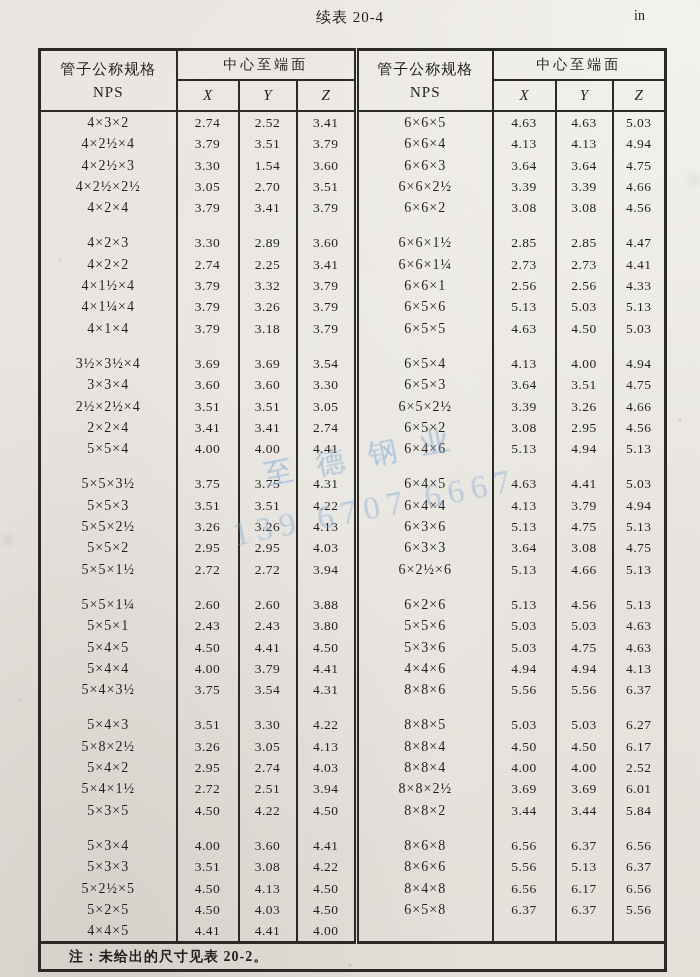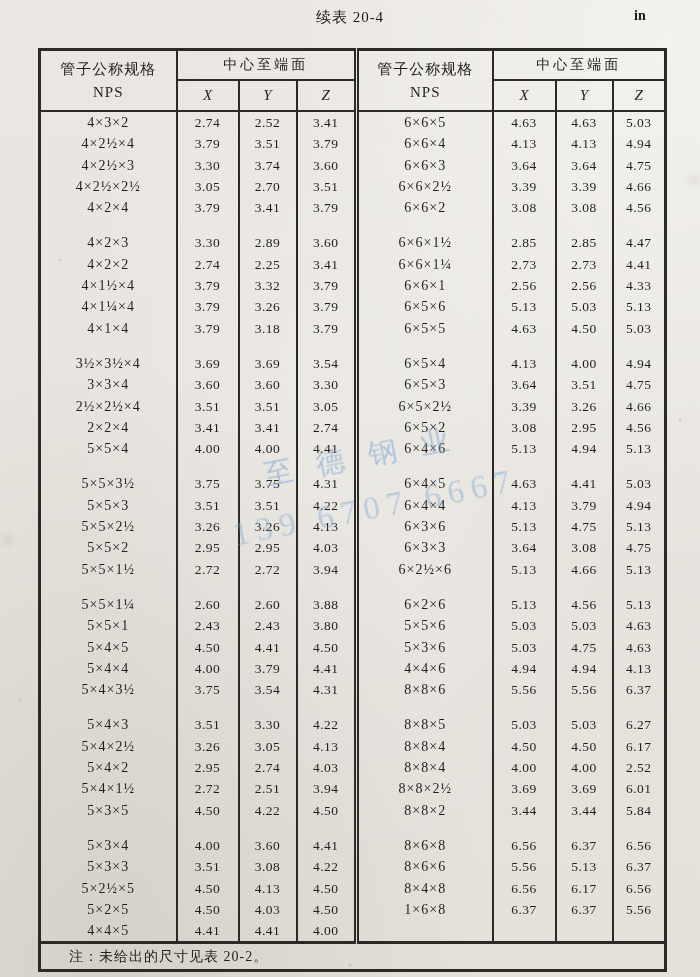--- a/index.html
+++ b/index.html
@@ -26,21 +26,21 @@
       radial-gradient(circle 1.5px at 20px 700px, rgba(100,95,85,.22), transparent 2px),
       radial-gradient(circle 1px at 350px 965px, rgba(100,95,85,.3), transparent 2px),
       radial-gradient(circle 8px at 8px 540px, rgba(140,135,125,.15), transparent 9px),
       radial-gradient(circle 10px at 694px 180px, rgba(140,135,125,.12), transparent 11px);
   }
   .page-title{
     position:absolute;top:8px;left:0;width:700px;text-align:center;
     font-size:15px;letter-spacing:1px;color:#1c1b17;
   }
   .unit-label{
-    position:absolute;top:8px;left:634px;font-size:14px;font-weight:bold;color:#1c1b17;
+    position:absolute;top:8px;left:634px;font-size:14px;font-weight:normal;color:#1c1b17;
   }
   table.dims{
     position:absolute;left:38px;top:48px;width:626px;
     border-collapse:collapse;table-layout:fixed;
     border:3px solid var(--bd);
   }
   table.dims th, table.dims td{
     padding:0;margin:0;text-align:center;vertical-align:middle;
     color:var(--ink);font-weight:normal;
   }
@@ -59,21 +59,21 @@
   th.vl{border-left:2px solid var(--bd);}
   th.dbl{border-left:5px double var(--bd);}
   tbody td{height:21.3px;line-height:21.3px;font-size:13.5px;white-space:nowrap;overflow:hidden;}
   tbody td.nps{font-size:14px;letter-spacing:1px;}
   tbody td.num{letter-spacing:0.5px;}
   tbody tr.gap td{height:14px;line-height:14px;}
   td.c1,td.c2,td.c3,td.c5,td.c6,td.c7{border-left:2px solid var(--bd);}
   td.c4{border-left:5px double var(--bd);}
   tfoot td.note{
     height:25px;border-top:3px solid var(--bd);
-    text-align:left;padding-left:28px;font-size:14px;font-weight:normal;letter-spacing:1px;
+    text-align:left;padding-left:28px;font-size:14px;font-weight:bold;letter-spacing:1px;
   }
   .watermark{
     position:absolute;left:225px;top:432px;width:330px;
     transform:rotate(-11deg);pointer-events:none;
     color:rgba(115,160,205,0.5);
   }
   .wm-company{font-size:29px;letter-spacing:24px;padding-left:42px;
     filter:blur(0.4px);}
   .wm-phone{font-size:33px;letter-spacing:7px;margin-top:14px;
     color:rgba(120,165,210,0.42);filter:blur(0.4px);}
@@ -136,21 +136,21 @@
         <td class="c2 num">3.51</td>
         <td class="c3 num">3.79</td>
         <td class="c4 nps">6×6×4</td>
         <td class="c5 num">4.13</td>
         <td class="c6 num">4.13</td>
         <td class="c7 num">4.94</td>
       </tr>
       <tr>
         <td class="c0 nps">4×2½×3</td>
         <td class="c1 num">3.30</td>
-        <td class="c2 num">3.74</td>
+        <td class="c2 num">1.54</td>
         <td class="c3 num">3.60</td>
         <td class="c4 nps">6×6×3</td>
         <td class="c5 num">3.64</td>
         <td class="c6 num">3.64</td>
         <td class="c7 num">4.75</td>
       </tr>
       <tr>
         <td class="c0 nps">4×2½×2½</td>
         <td class="c1 num">3.05</td>
         <td class="c2 num">2.70</td>
@@ -424,21 +424,21 @@
         <td class="c0 nps">5×4×3</td>
         <td class="c1 num">3.51</td>
         <td class="c2 num">3.30</td>
         <td class="c3 num">4.22</td>
         <td class="c4 nps">8×8×5</td>
         <td class="c5 num">5.03</td>
         <td class="c6 num">5.03</td>
         <td class="c7 num">6.27</td>
       </tr>
       <tr>
-        <td class="c0 nps">5×4×2½</td>
+        <td class="c0 nps">5×8×2½</td>
         <td class="c1 num">3.26</td>
         <td class="c2 num">3.05</td>
         <td class="c3 num">4.13</td>
         <td class="c4 nps">8×8×4</td>
         <td class="c5 num">4.50</td>
         <td class="c6 num">4.50</td>
         <td class="c7 num">6.17</td>
       </tr>
       <tr>
         <td class="c0 nps">5×4×2</td>
@@ -508,21 +508,21 @@
         <td class="c4 nps">8×4×8</td>
         <td class="c5 num">6.56</td>
         <td class="c6 num">6.17</td>
         <td class="c7 num">6.56</td>
       </tr>
       <tr>
         <td class="c0 nps">5×2×5</td>
         <td class="c1 num">4.50</td>
         <td class="c2 num">4.03</td>
         <td class="c3 num">4.50</td>
-        <td class="c4 nps">1×6×8</td>
+        <td class="c4 nps">6×5×8</td>
         <td class="c5 num">6.37</td>
         <td class="c6 num">6.37</td>
         <td class="c7 num">5.56</td>
       </tr>
       <tr>
         <td class="c0 nps">4×4×5</td>
         <td class="c1 num">4.41</td>
         <td class="c2 num">4.41</td>
         <td class="c3 num">4.00</td>
         <td class="c4 nps"></td>

